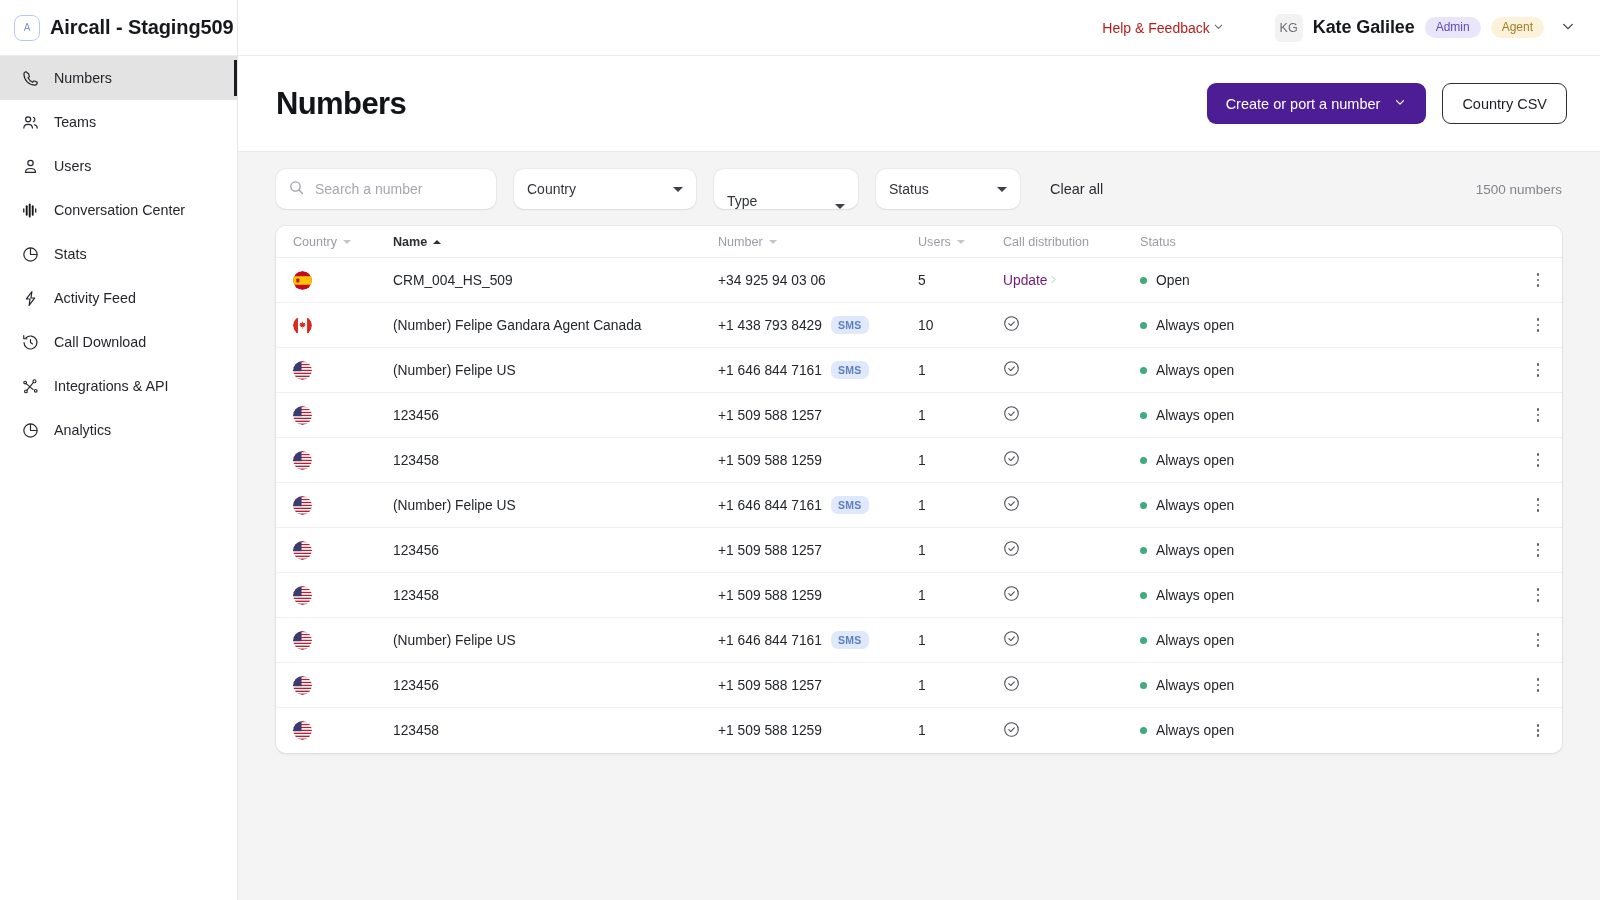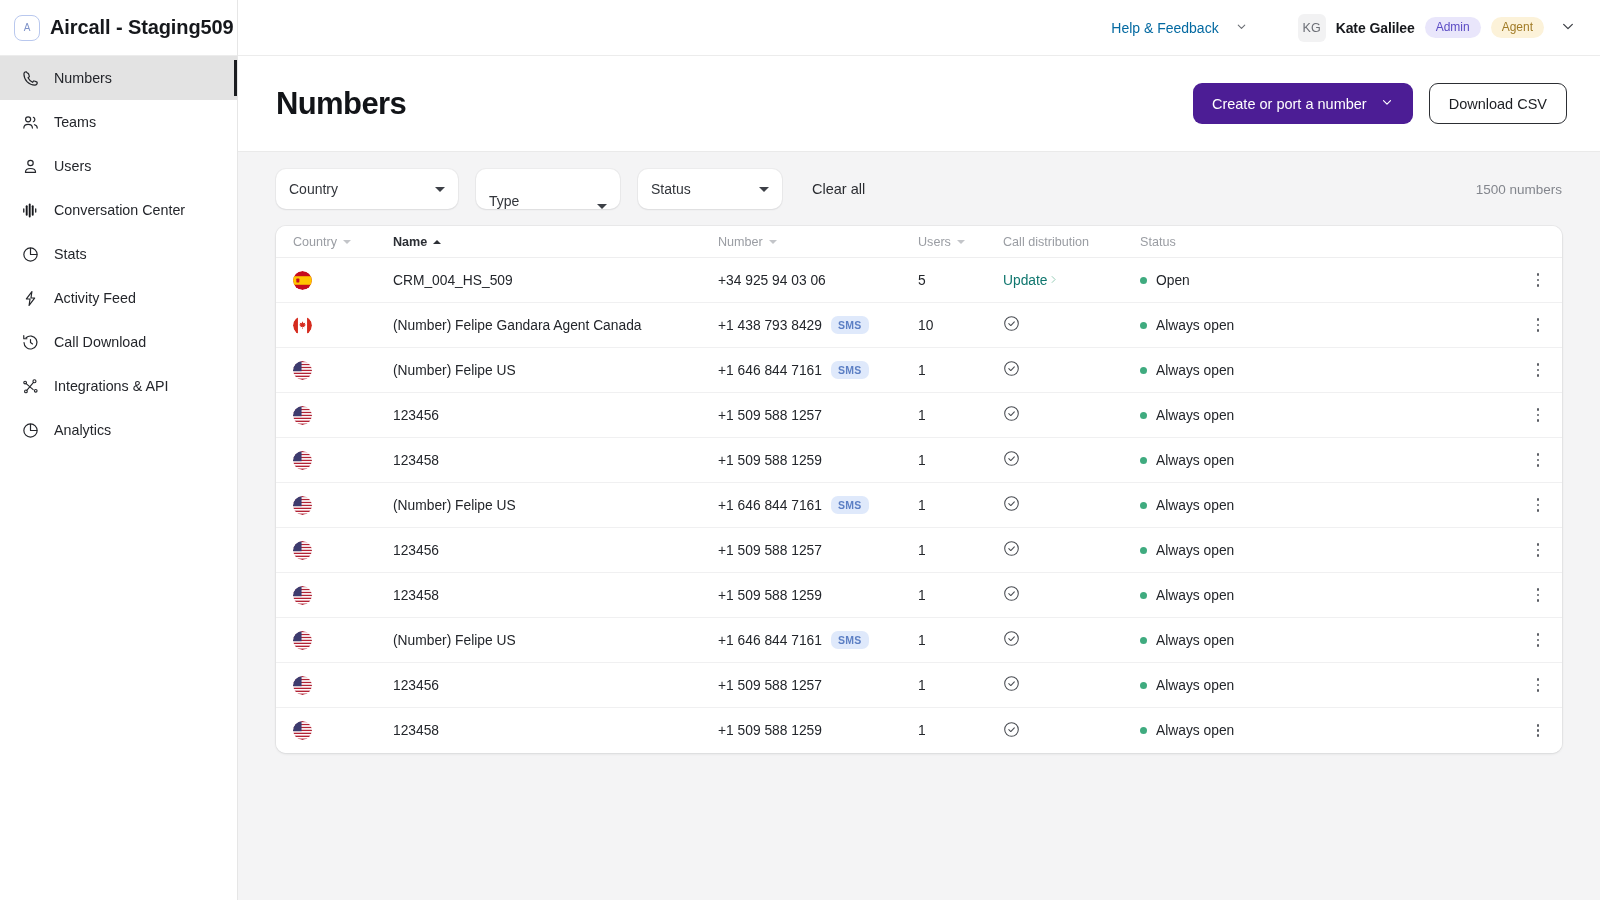--- a/index.html
+++ b/index.html
@@ -62,30 +62,30 @@
   .main { flex: 1 1 auto; height: 900px; display: flex; flex-direction: column; background: #f4f4f5; }
 
   .topbar {
     height: 56px; background: #ffffff;
     border-bottom: 1px solid #ececec;
     display: flex; align-items: center; justify-content: flex-end;
     padding-right: 24px; gap: 0px;
     flex: 0 0 56px;
   }
   .help {
-    display: flex; align-items: center; gap: 16px;
-    font-size: 14px; color: #0369a1; cursor: pointer; margin-right: 50px;
+    display: flex; align-items: center; gap: 2px;
+    font-size: 14px; color: #b91c1c; cursor: pointer; margin-right: 50px;
   }
   .user-block { display: flex; align-items: center; gap: 10px; cursor: pointer; }
   .avatar {
     width: 28px; height: 28px; border-radius: 6px; background: #f2f2f3;
     display: flex; align-items: center; justify-content: center;
     font-size: 12.5px; color: #6c6f76; letter-spacing: 0.2px;
   }
-  .user-name { font-size: 14px; color: #16181c; font-weight: 700; letter-spacing: -0.1px; }
+  .user-name { font-size: 18px; color: #16181c; font-weight: 700; letter-spacing: -0.1px; }
   .badge {
     font-size: 12px; border-radius: 999px; padding: 4px 11px 5px; line-height: 1;
   }
   .badge-admin { background: #e9e6fb; color: #5b4bc4; }
   .badge-agent { background: #fcf2d9; color: #a07b26; }
   .chev-user { margin-left: 6px; }
 
   .page-head {
     height: 96px; background: #ffffff;
     display: flex; align-items: center; justify-content: space-between;
@@ -174,21 +174,21 @@
 
   .flag { width: 19px; height: 19px; border-radius: 50%; overflow: hidden; display: block; }
   .sms-badge {
     display: inline-flex; align-items: center; justify-content: center;
     background: #dfe9fb; color: #5c7fc4;
     font-size: 10.5px; font-weight: 700; letter-spacing: .3px;
     border-radius: 7px; padding: 4px 7px; margin-left: 9px; line-height: 1;
     vertical-align: middle;
   }
   .num-cell { display: flex; align-items: center; }
-  .update-link { color: #0f766e; font-size: 13.8px; display: flex; align-items: center; cursor: pointer; }
+  .update-link { color: #701a75; font-size: 13.8px; display: flex; align-items: center; cursor: pointer; }
   .chk { width: 17px; height: 17px; }
   .status-cell { display: flex; align-items: center; gap: 9px; }
   .dot { width: 7px; height: 7px; border-radius: 50%; background: #3fab7f; }
   .kebab { display: flex; flex-direction: column; gap: 2.5px; cursor: pointer; padding: 6px; }
   .kebab i { width: 2.8px; height: 2.8px; border-radius: 50%; background: #5a5d63; display: block; }
 </style>
 </head>
 <body>
 
 <div class="app">
@@ -333,28 +333,37 @@
       <div class="head-actions">
         <button class="btn-primary">
           <span>Create or port a number</span>
           <span>
             <svg width="14" height="14" viewBox="0 0 24 24" fill="none" stroke="#ffffff" stroke-width="2" stroke-linecap="round" stroke-linejoin="round">
                 <path d="M6 9.5 12 15.5 18 9.5"></path>
               </svg>
           </span>
         </button>
         <button class="btn-secondary">
-          <span>Download CSV</span>
+          <span>Country CSV</span>
         </button>
       </div>
     </div>
 
     <div class="content">
 
       <div class="filters">
+        <div class="search-box">
+          <span>
+            <svg width="17" height="17" viewBox="0 0 24 24" fill="none" stroke="#9da0a6" stroke-width="1.8" stroke-linecap="round">
+                <circle cx="10.6" cy="10.6" r="6.6"></circle>
+                <path d="M15.6 15.6 20.4 20.4"></path>
+              </svg>
+          </span>
+          <input type="text" placeholder="Search a number" style="">
+        </div>
 
         <div class="select sel-country">
           <span>Country</span>
           <span class="caret"></span>
         </div>
         <div class="select sel-type">
           <span>Type</span>
           <span class="caret"></span>
         </div>
         <div class="select sel-status">

